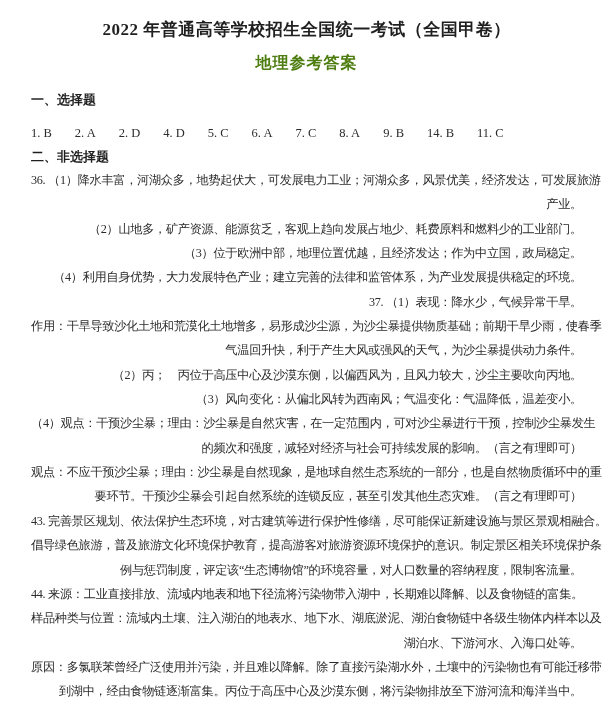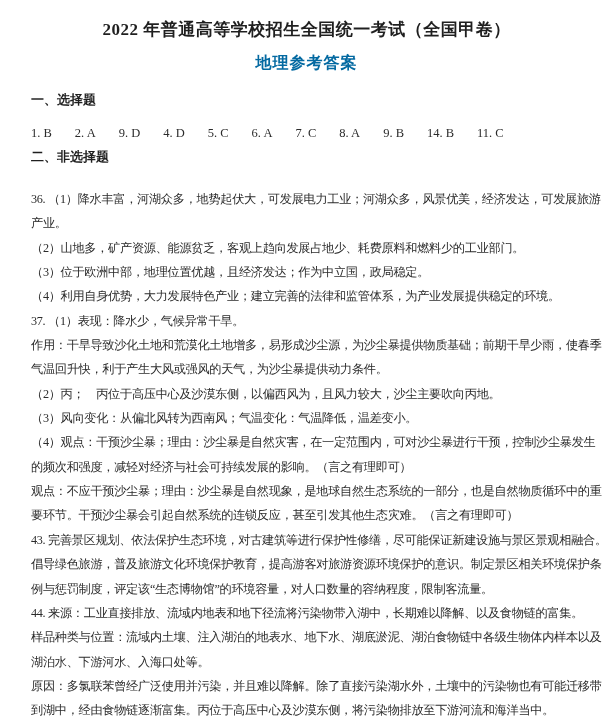--- a/index.html
+++ b/index.html
@@ -26,21 +26,21 @@
     line-height: 24px;
     color: #1f1f1f;
     letter-spacing: 0.5px;
   }
   .subtitle {
     margin: 10px 0 0 0;
     text-align: center;
     font-size: 16px;
     font-weight: bold;
     line-height: 22px;
-    color: #0369a1;
+    color: #4d7c0f;
     letter-spacing: 1px;
   }
   .heading {
     font-size: 13px;
     font-weight: bold;
     color: #1f1f1f;
     line-height: 18px;
   }
   .heading-choice { margin-top: 17px; }
   .heading-nonchoice { margin-top: 7px; }
@@ -51,21 +51,22 @@
     height: 24px;
     font-size: 12.5px;
     color: #2b2b2b;
   }
   .answers span {
     display: inline-block;
     margin-right: 23px;
     white-space: nowrap;
   }
   .body {
-    margin-top: 21px;
+    margin-top: 2px;
+    text-align: right;
   }
   .body p.ln {
     margin: 0;
     font-size: 12.2px;
     line-height: 24.35px;
     white-space: nowrap;
     letter-spacing: -0.3px;
     color: #2b2b2b;
   }
 </style>
@@ -75,21 +76,21 @@
 <div class="page">
 
   <h1 class="title">2022 年普通高等学校招生全国统一考试（全国甲卷）</h1>
   <h2 class="subtitle">地理参考答案</h2>
 
   <div class="heading heading-choice">一、选择题</div>
 
   <div class="answers">
     <span>1. B</span>
     <span>2. A</span>
-    <span>9. D</span>
+    <span>2. D</span>
     <span>4. D</span>
     <span>5. C</span>
     <span>6. A</span>
     <span>7. C</span>
     <span>8. A</span>
     <span>9. B</span>
     <span>14. B</span>
     <span>11. C</span>
   </div>
 

